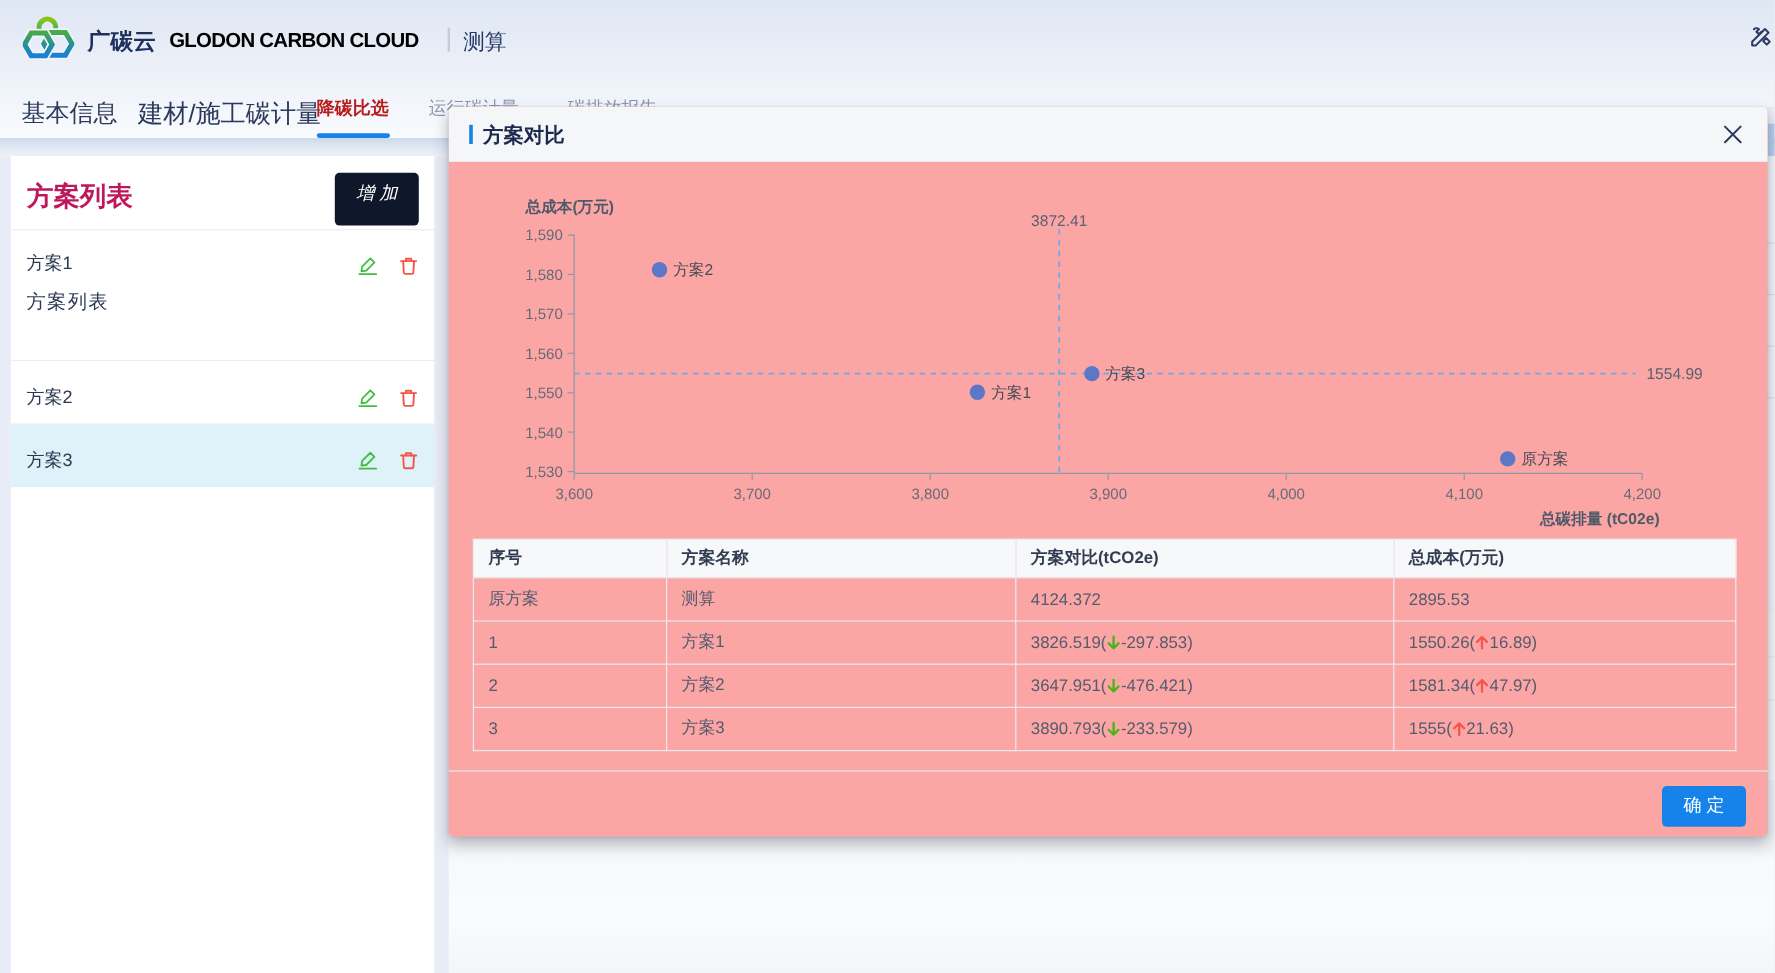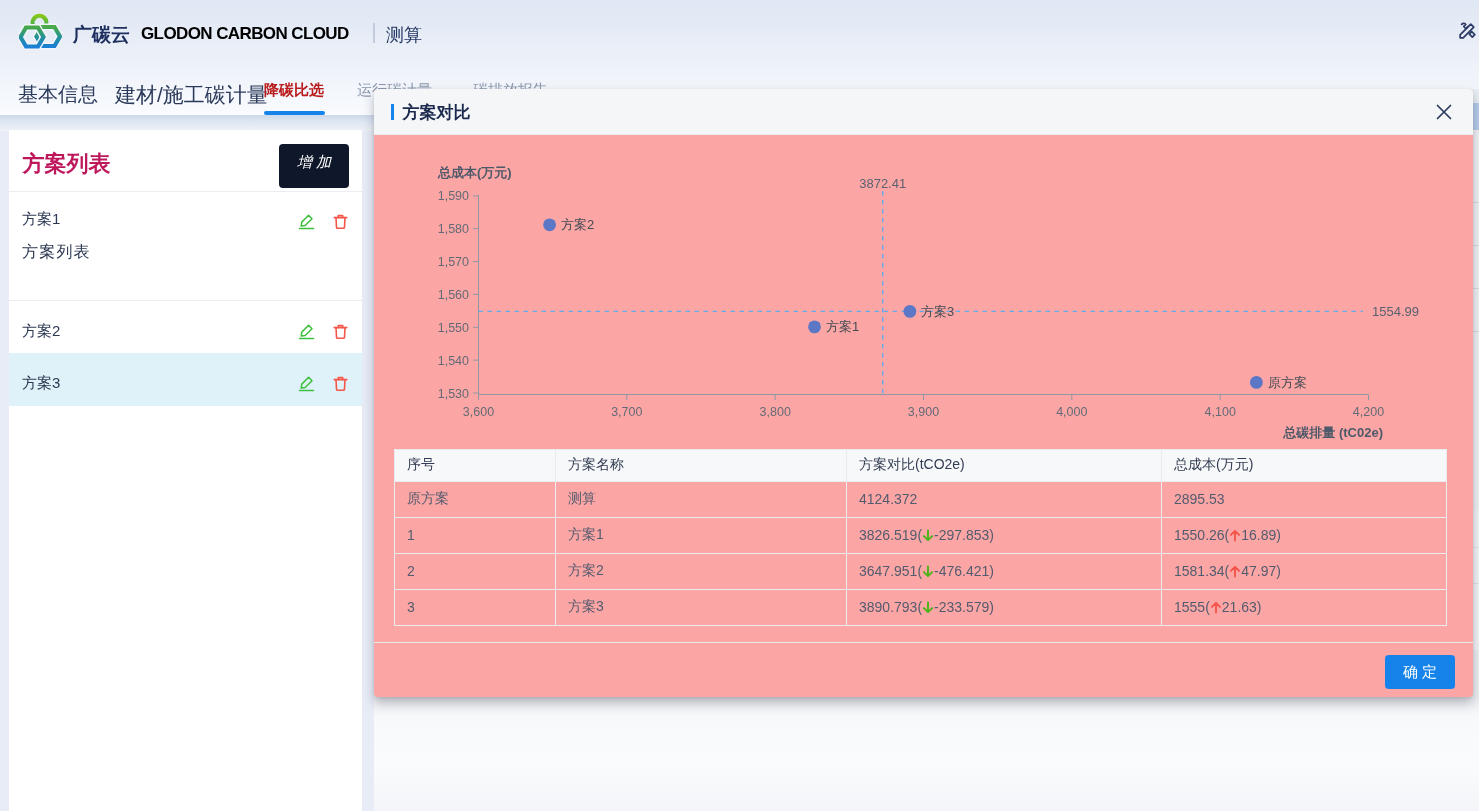--- a/index.html
+++ b/index.html
@@ -259,15 +259,15 @@
           </tr>
     </tbody>
       </table>
 
     <div class="abs" style="left:0;top:552.5px;width:1099px;height:1px;background:#e9eaec;"></div>
     <div class="abs" style="left:1011.5px;top:565.5px;width:70px;height:34.5px;background:#1583e9;border-radius:4px;color:#fff;font-size:15px;text-align:center;line-height:34.5px;">确 定</div>
   </div>
 
 </div>
 <style>
-  .th{border:1px solid #e9ebef;padding:0 0 0 12px;font-weight:normal;color:#333c52;}
+  .th{border:1px solid #e9ebef;padding:0 0 0 12px;font-weight:bold;color:#333c52;}
   .td{border:1px solid #e9ebef;padding:0 0 0 12px;}
 </style>
 
 </body></html>

